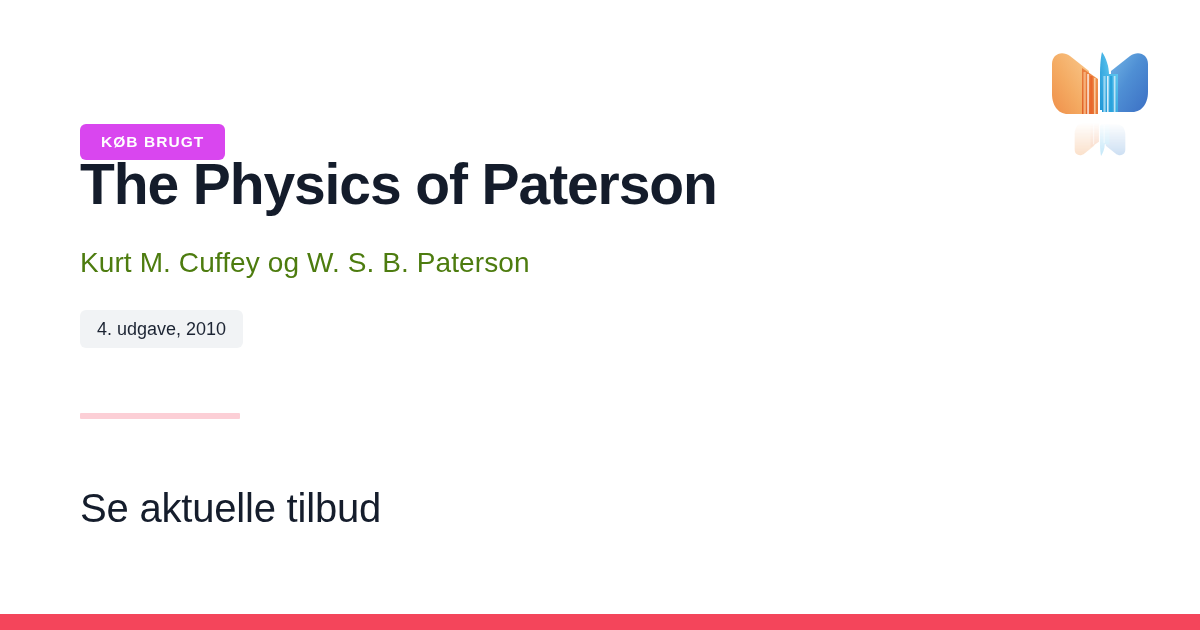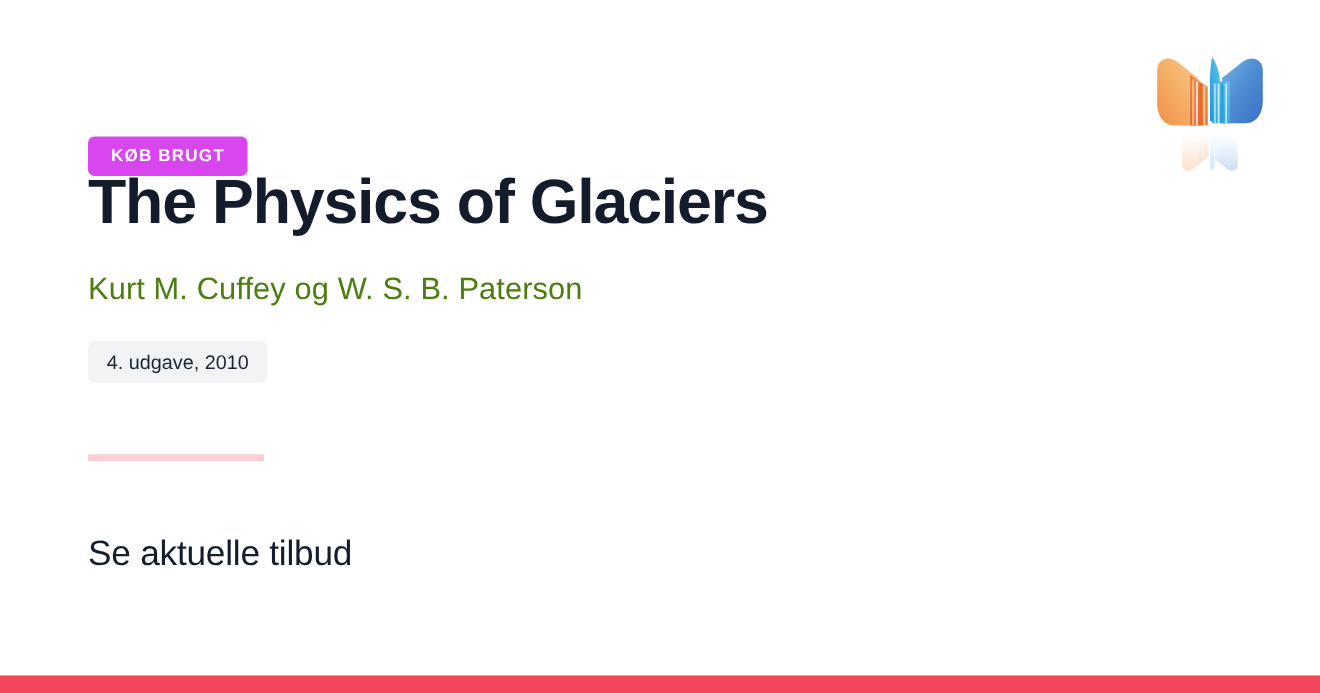--- a/index.html
+++ b/index.html
@@ -128,21 +128,21 @@
     background: #fccfd6;
     border-radius: 1px;
   }
 
   
   .cta {
     position: absolute;
     left: 80px;
     top: 484px;
     margin: 0;
-    font-size: 32px;
+    font-size: 40px;
     line-height: 1.2;
     font-weight: normal;
     color: #151d2c;
     letter-spacing: -0.2px;
     white-space: nowrap;
   }
 
   
   .bottom-bar {
     position: absolute;
@@ -210,21 +210,21 @@
       <path d="M62 4 C66 10 69 18 69 27 L69 62 L60 62 L60 26 C60 17 60.8 9 62 4 Z" fill="#56bced"></path>
       <path d="M108 16 C108 6 98 2 90 8 L71 23 L71 64 L92 64 C103 64 108 54 108 44 Z" fill="#6fa4dc"></path>
       <path d="M62 26 L78 26 L78 64 L62 64 Z" fill="#58bdee"></path>
       <rect x="47.2" y="26" width="1.7" height="40" fill="#ffffff" opacity="0.7"></rect>
       <rect x="67" y="28" width="1.6" height="36" fill="#ffffff" opacity="0.7"></rect>
     </svg>
   </div>
 
   <div class="badge">KØB BRUGT</div>
 
-  <h1 class="title">The Physics of Glaciers</h1>
+  <h1 class="title">The Physics of Paterson</h1>
 
   <p class="authors">Kurt M. Cuffey og W. S. B. Paterson</p>
 
   <div class="chip">4. udgave, 2010</div>
 
   <div class="divider"></div>
 
   <h2 class="cta">Se aktuelle tilbud</h2>
 
   <div class="bottom-bar"></div>

